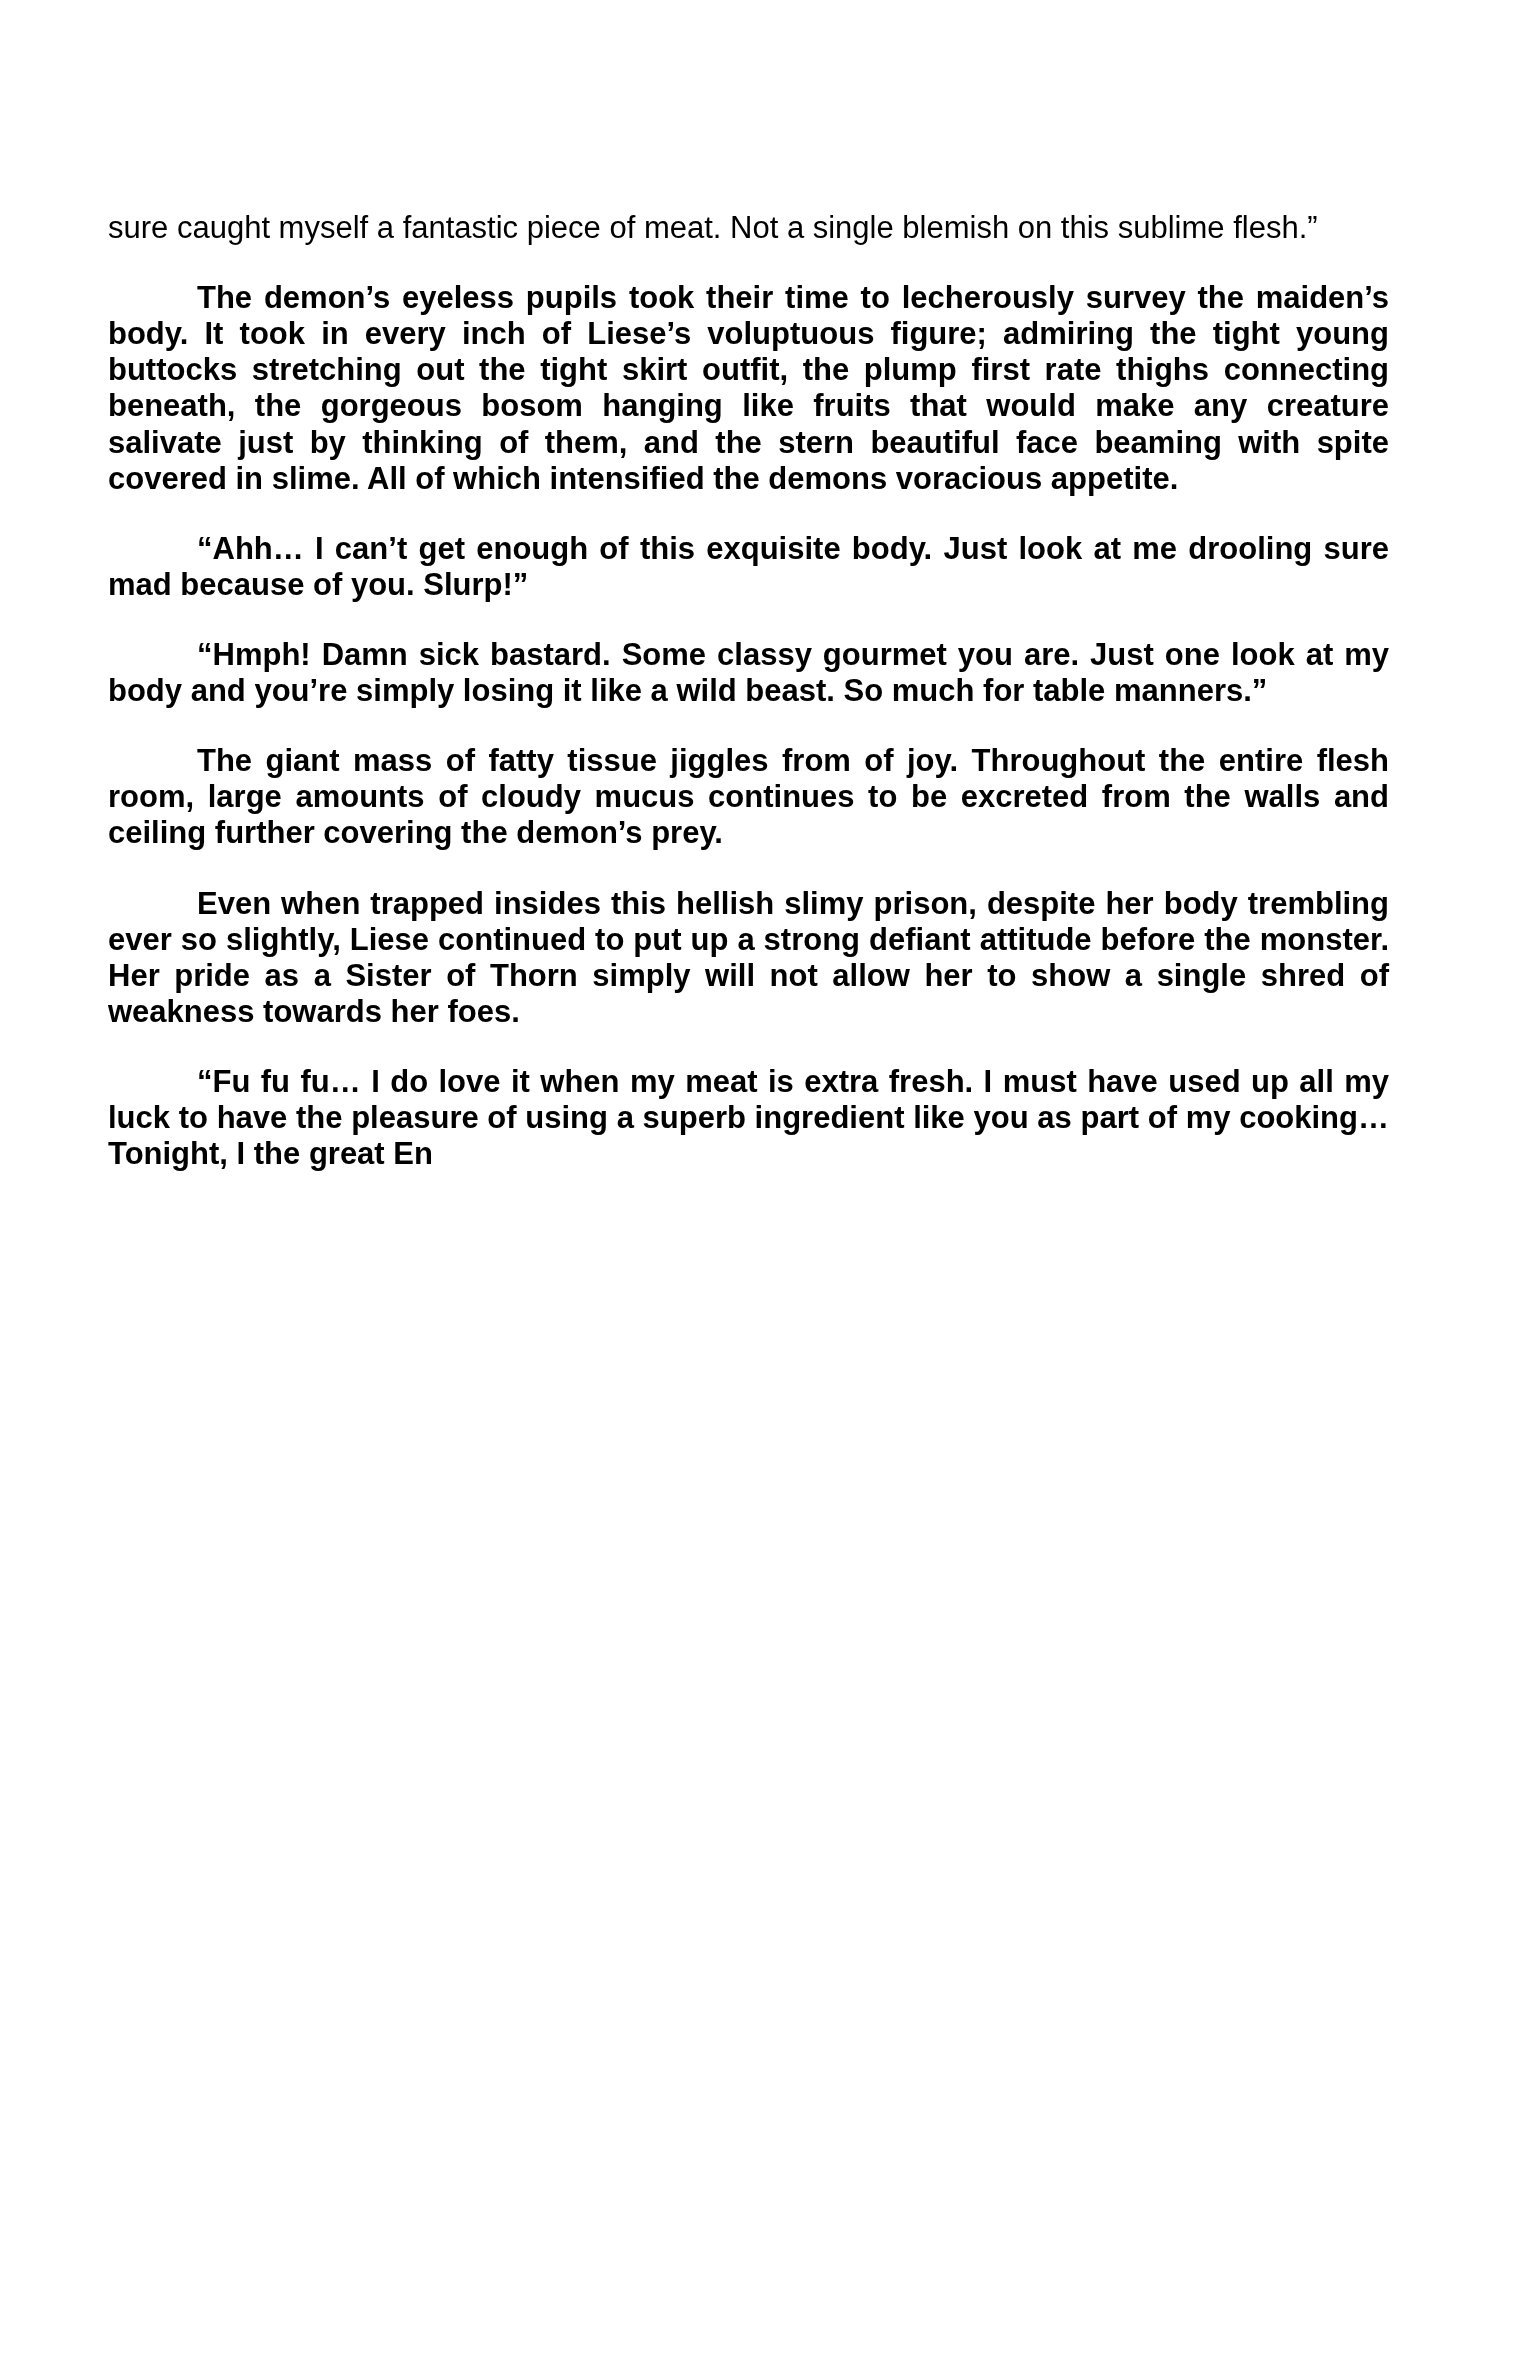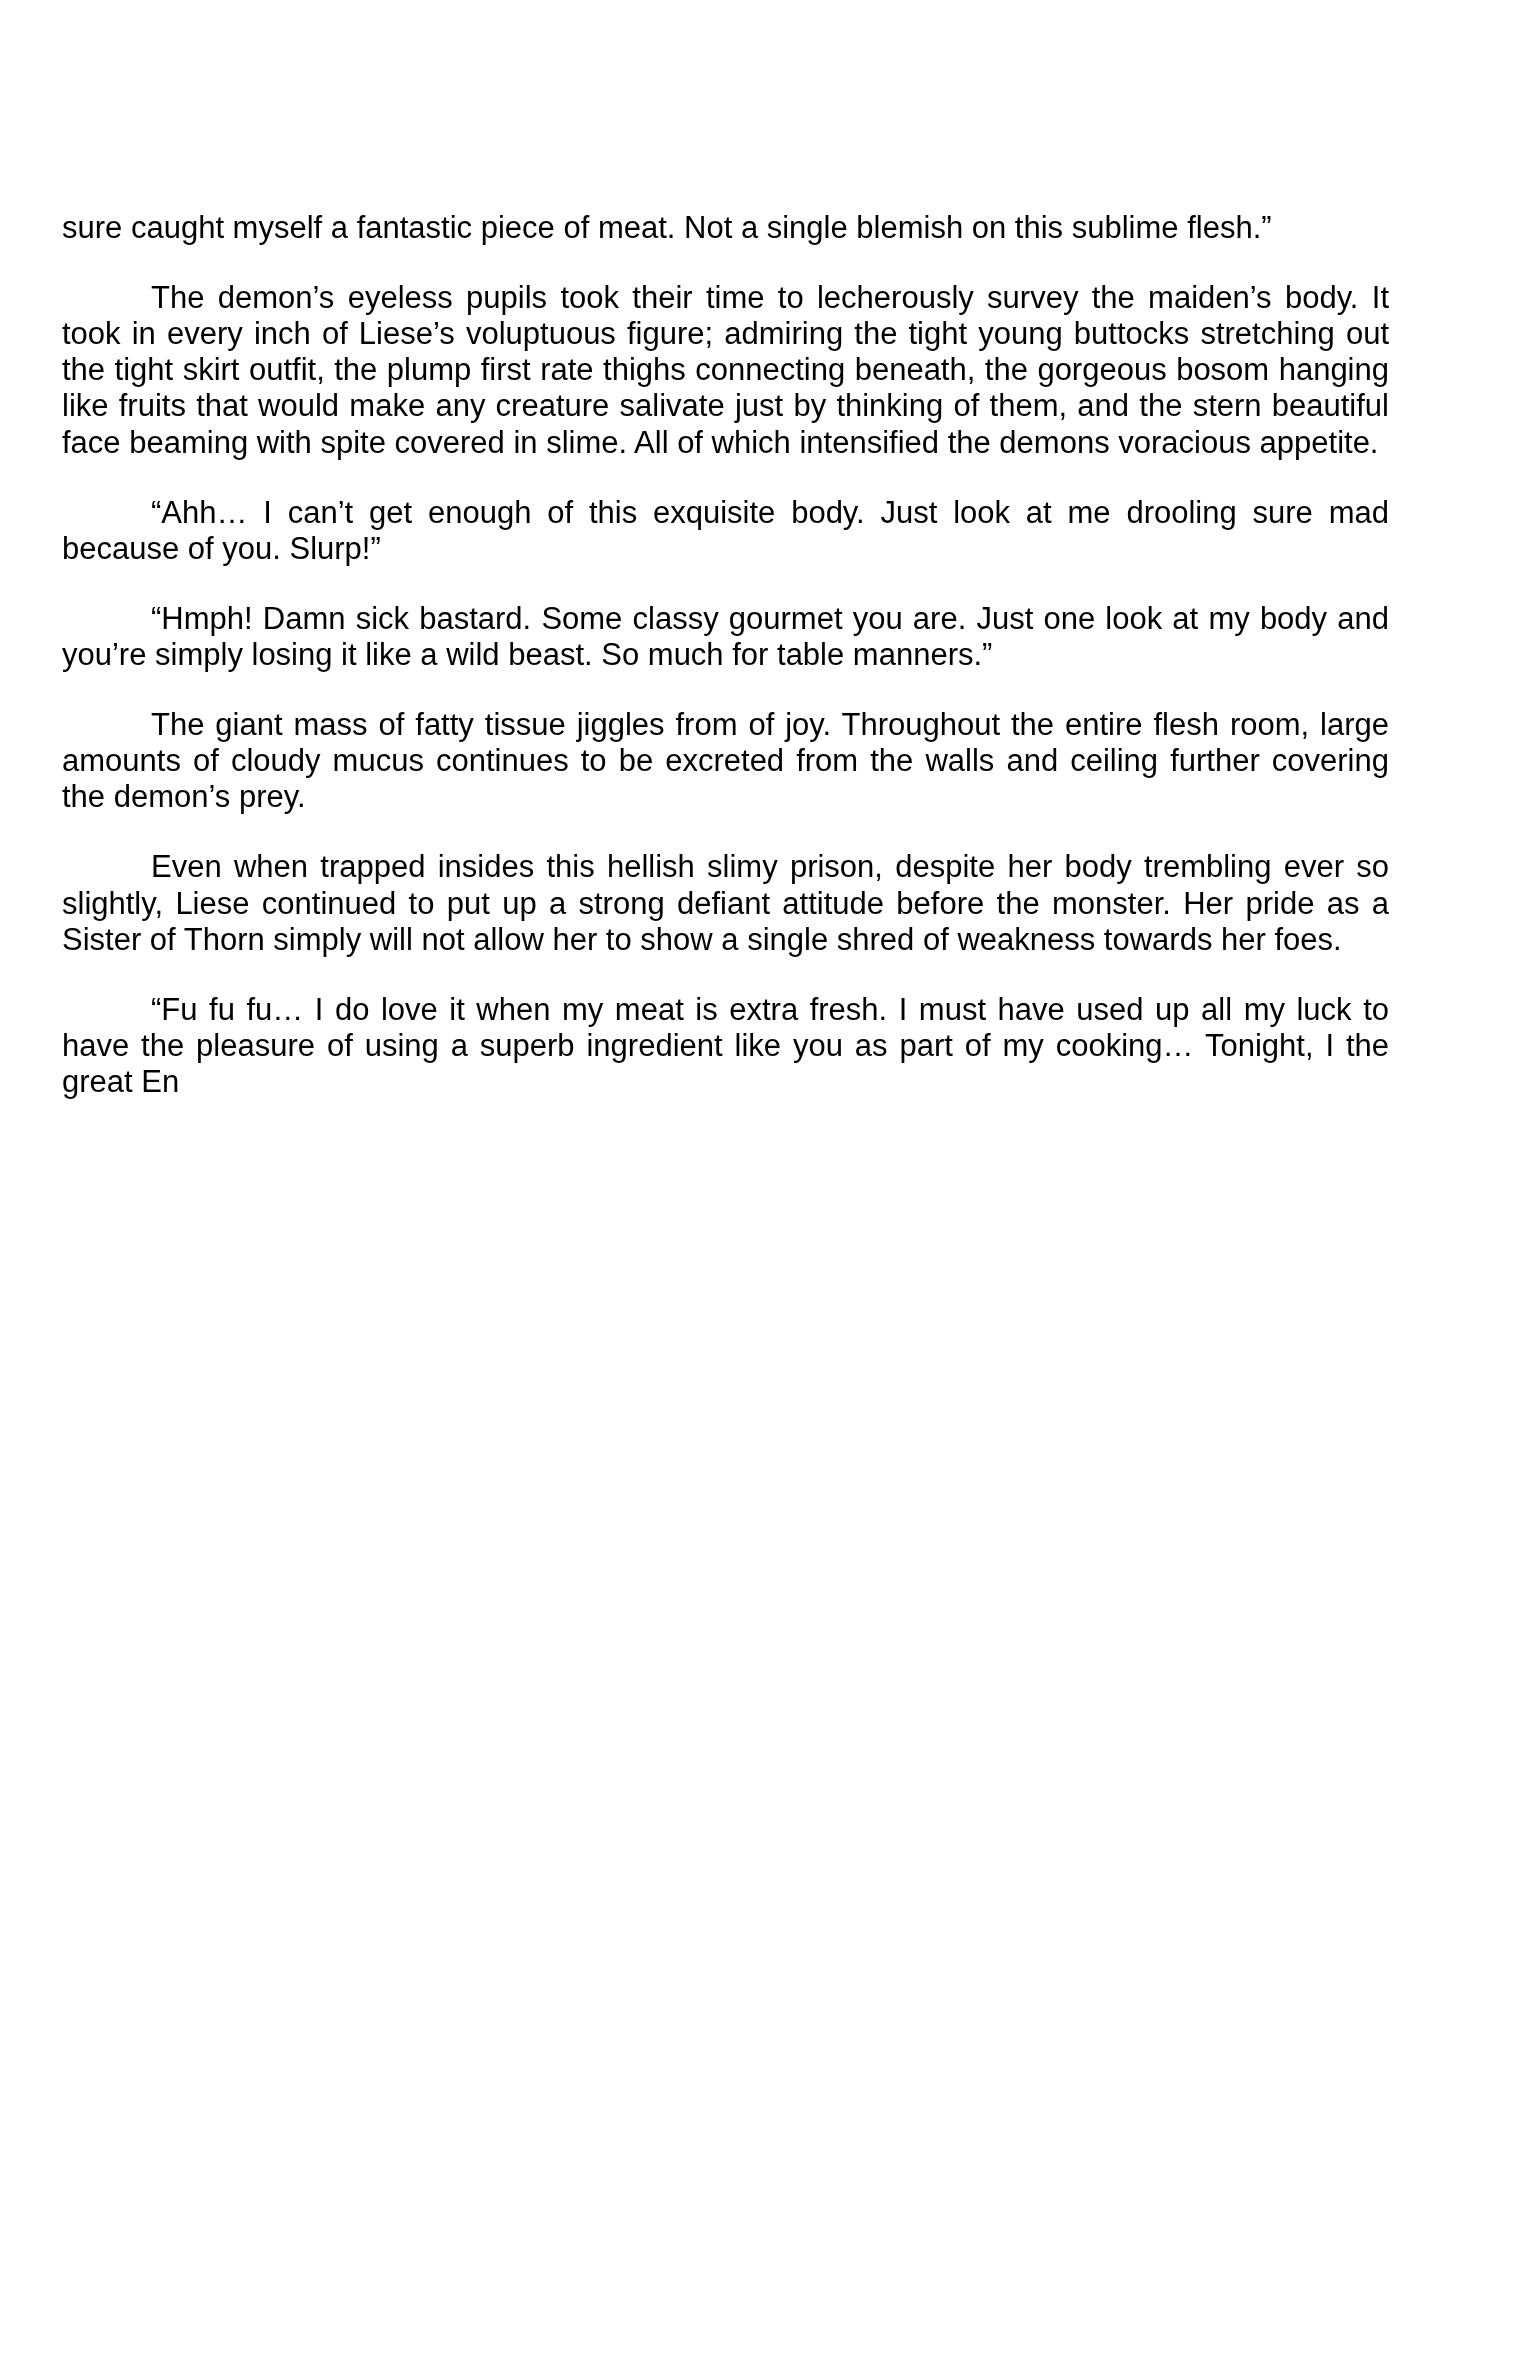--- a/index.html
+++ b/index.html
@@ -6,37 +6,38 @@
     margin: 0;
     padding: 0;
     background: #ffffff;
   }
   .page {
     width: 1538px;
     height: 2377px;
     background: #ffffff;
     position: relative;
     box-sizing: border-box;
-    padding: 210px 149px 0 62px;
+    padding: 210px 149px 0 108px;
     font-family: "Liberation Sans", sans-serif;
     color: #000000;
   }
   .body-text {
     font-size: 31px;
     line-height: 1.165;
     text-align: justify;
     color: #000000;
   }
   .para {
     margin: 0 0 34px 0;
     text-align: justify;
     text-justify: inter-word;
   }
   .para.indent {
     text-indent: 89px;
+    font-weight: bold;
   }
   .para:last-child {
     margin-bottom: 0;
   }
 </style>
 </head>
 <body>
 
 <div class="page">
   <div class="body-text">

